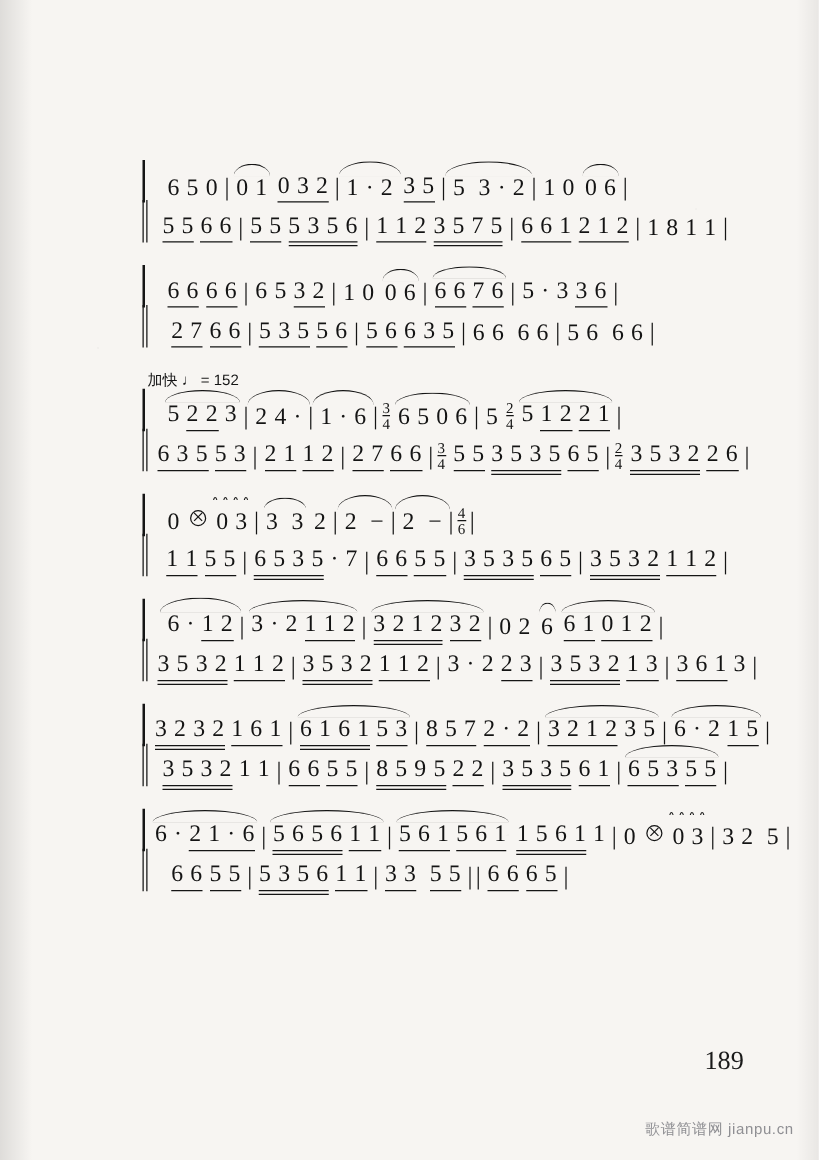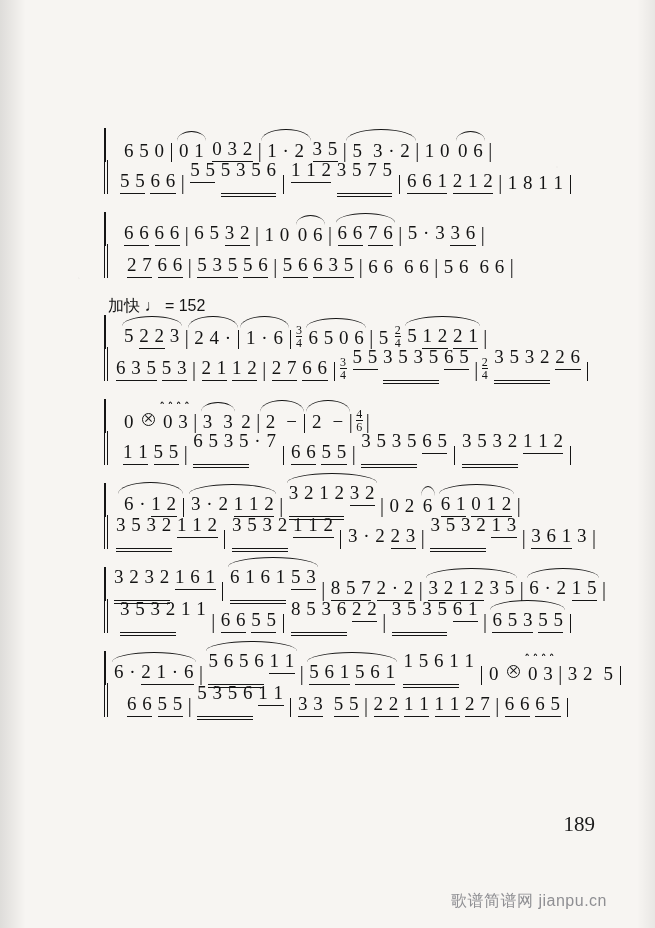--- a/index.html
+++ b/index.html
@@ -36,21 +36,21 @@
     content: "";
     position: absolute;
     right: 0; top: 0; bottom: 0;
     width: 18px;
     background: linear-gradient(to left, rgba(0,0,0,0.06), rgba(0,0,0,0));
     pointer-events: none;
   }
 
   .score {
     position: absolute;
-    left: 104px;
+    left: 114px;
     top: 128px;
     width: 470px;
   }
 
   
   .system {
     margin-bottom: 18px;
   }
   .row {
     position: relative;
@@ -93,21 +93,21 @@
     display: inline-block;
   }
   .u1 {
     display: inline-block;
     border-bottom: 1.6px solid #151515;
     padding-bottom: 1px;
   }
   .u2 {
     display: inline-block;
     border-bottom: 1.6px solid #151515;
-    padding-bottom: 12px;
+    padding-bottom: 1px;
     position: relative;
   }
   .u2:after {
     content: "";
     position: absolute;
     left: 0; right: 0;
     bottom: -4px;
     border-bottom: 1.6px solid #151515;
   }
   
@@ -136,21 +136,21 @@
     text-align: center;
     font-size: 12px;
     line-height: 1.0;
     vertical-align: -2px;
     margin: 0 2px;
   }
   .fraction .num { display: block; }
   .fraction .den { display: block; border-top: 1.4px solid #151515; }
   .tempo {
     position: relative;
-    font-size: 16px;
+    font-size: 12px;
     color: #151515;
     margin-bottom: -2px;
     margin-left: 4px;
     letter-spacing: 0;
     font-family: "Liberation Sans", sans-serif;
   }
   .circx {
     display: inline-block;
     width: 11px; height: 11px;
     border: 1.3px solid #151515;
@@ -163,30 +163,30 @@
     position: absolute;
     left: 1px; right: 1px; top: 4px;
     border-top: 1.2px solid #151515;
   }
   .circx:before { transform: rotate(45deg); }
   .circx:after { transform: rotate(-45deg); }
 
   .pagenum {
     position: absolute;
     right: 60px;
-    top: 812px;
+    top: 836px;
     font-size: 21px;
     color: #1a1a1a;
     font-family: "Liberation Serif", serif;
   }
   .watermark {
     position: absolute;
-    right: 48px;
+    right: 20px;
     bottom: 16px;
-    font-size: 16px;
+    font-size: 12px;
     color: #8f8f93;
     font-family: "Liberation Sans", sans-serif;
     letter-spacing: 0.5px;
   }
 </style>
 </head>
 <body>
 
 <div id="page">
 
@@ -378,21 +378,21 @@
         <span class="bar">|</span>
         <span class="cell"><span class="slur"></span><span class="txt">6 · 2</span>&nbsp;<span class="u1">1 5</span></span>
         <span class="bar">|</span>
       </div>
       <div class="row lower">
         <span class="lbar heavy"></span>
         <span class="cell"><span class="u2">3 5 3 2</span>&nbsp;<span class="txt">1 1</span></span>
         <span class="bar">|</span>
         <span class="cell"><span class="u1">6 6</span>&nbsp;<span class="u1">5 5</span></span>
         <span class="bar">|</span>
-        <span class="cell"><span class="u2">8 5 3 6</span>&nbsp;<span class="u1">2 2</span></span>
+        <span class="cell"><span class="u2">8 5 9 5</span>&nbsp;<span class="u1">2 2</span></span>
         <span class="bar">|</span>
         <span class="cell"><span class="u2">3 5 3 5</span>&nbsp;<span class="u1">6 1</span></span>
         <span class="bar">|</span>
         <span class="cell"><span class="slur"></span><span class="u1">6 5 3</span>&nbsp;<span class="u1">5 5</span></span>
         <span class="bar">|</span>
       </div>
     </div>
 
     <div class="system">
       <div class="row upper">
@@ -412,21 +412,20 @@
         <span class="bar">|</span>
       </div>
       <div class="row lower">
         <span class="lbar heavy"></span>
         <span class="cell"><span class="u1">6 6</span>&nbsp;<span class="u1">5 5</span></span>
         <span class="bar">|</span>
         <span class="cell"><span class="u2">5 3 5 6</span>&nbsp;<span class="u1">1 1</span></span>
         <span class="bar">|</span>
         <span class="cell"><span class="u1">3 3</span>&nbsp;&nbsp;<span class="u1">5 5</span></span>
         <span class="bar">|</span>
-        <span class="cell"><span class="u1">2 2</span>&nbsp;<span class="u1">1 1</span>&nbsp;<span class="u1">1 1</span>&nbsp;<span class="u1">2 7</span></span>
         <span class="bar">|</span>
         <span class="cell"><span class="u1">6 6</span>&nbsp;<span class="u1">6 5</span></span>
         <span class="bar">|</span>
       </div>
     </div>
 
   </div>
 
   <div class="pagenum">189</div>
   <div class="watermark">歌谱简谱网 jianpu.cn</div>

